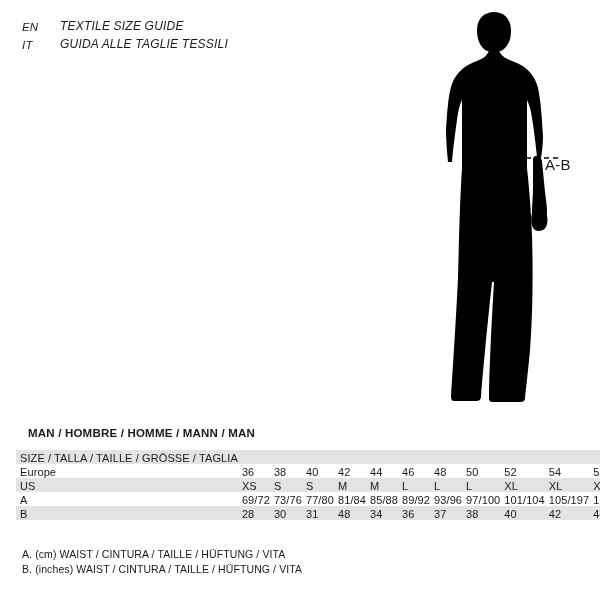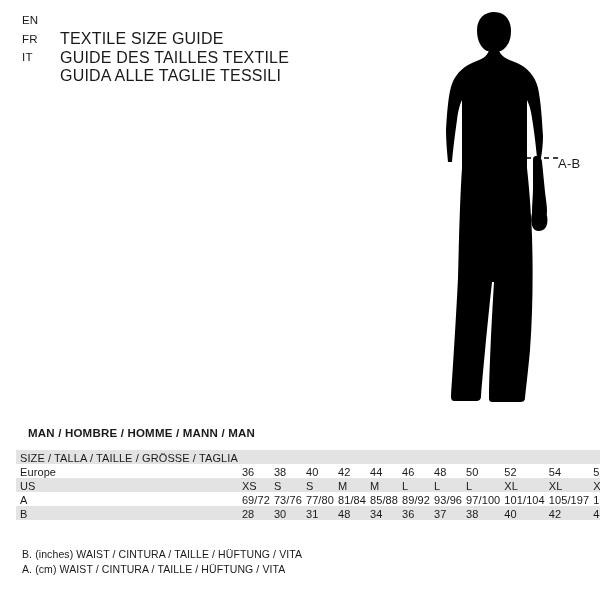--- a/index.html
+++ b/index.html
@@ -23,30 +23,31 @@
 
   
   .lang-block {
     position: absolute;
     left: 22px;
     top: 14px;
     width: 340px;
   }
   .lang-row {
     display: flex;
-    align-items: flex-start;
+    align-items: flex-end;
     height: 18.5px;
+    font-style: italic;
   }
   .lang-code {
     width: 38px;
     font-size: 11.5px;
     letter-spacing: 0.2px;
   }
   .lang-text {
-    font-size: 16px;
+    font-size: 12px;
     letter-spacing: 0.2px;
     white-space: nowrap;
     margin-top: 16px;
   }
 
   .section-title {
     position: absolute;
     left: 22px;
     top: 110px;
     font-size: 12px;
@@ -60,23 +61,23 @@
     position: absolute;
     left: 415px;
     top: 10px;
     width: 175px;
     height: 395px;
   }
   .figure-svg { display: block; }
 
   .ab-label {
     position: absolute;
-    left: 558px;
+    left: 545px;
     top: 156px;
-    font-size: 13px;
+    font-size: 15px;
     letter-spacing: 0.3px;
   }
 
   
   .man-title {
     position: absolute;
     left: 28px;
     top: 427px;
     font-size: 11.5px;
     font-weight: bold;
@@ -119,24 +120,20 @@
 </style>
 </head>
 <body>
 
 <div class="page">
 
   <div class="lang-block">
     <div class="lang-row">
       <div class="lang-code">EN</div>
       <div class="lang-text">TEXTILE SIZE GUIDE</div>
-    </div>
-    <div class="lang-row">
-      <div class="lang-code">FR</div>
-      <div class="lang-text">GUIDE DES TAILLES TEXTILE</div>
     </div>
     <div class="lang-row">
       <div class="lang-code">IT</div>
       <div class="lang-text">GUIDA ALLE TAGLIE TESSILI</div>
     </div>
   </div>
 
 
   <div class="figure-wrap">
     <svg class="figure-svg" width="175" height="395" viewBox="0 0 175 395">
@@ -243,17 +240,17 @@
         <td class="val">37</td>
         <td class="val">38</td>
         <td class="val">40</td>
         <td class="val">42</td>
         <td class="val">44</td>
       </tr>
     </tbody>
   </table>
 
   <div class="footnotes">
+    <div>A. (cm) WAIST / CINTURA / TAILLE / HÜFTUNG / VITA</div>
     <div>B. (inches) WAIST / CINTURA / TAILLE / HÜFTUNG / VITA</div>
-    <div>A. (cm) WAIST / CINTURA / TAILLE / HÜFTUNG / VITA</div>
   </div>
 
 </div>
 
 </body></html>

